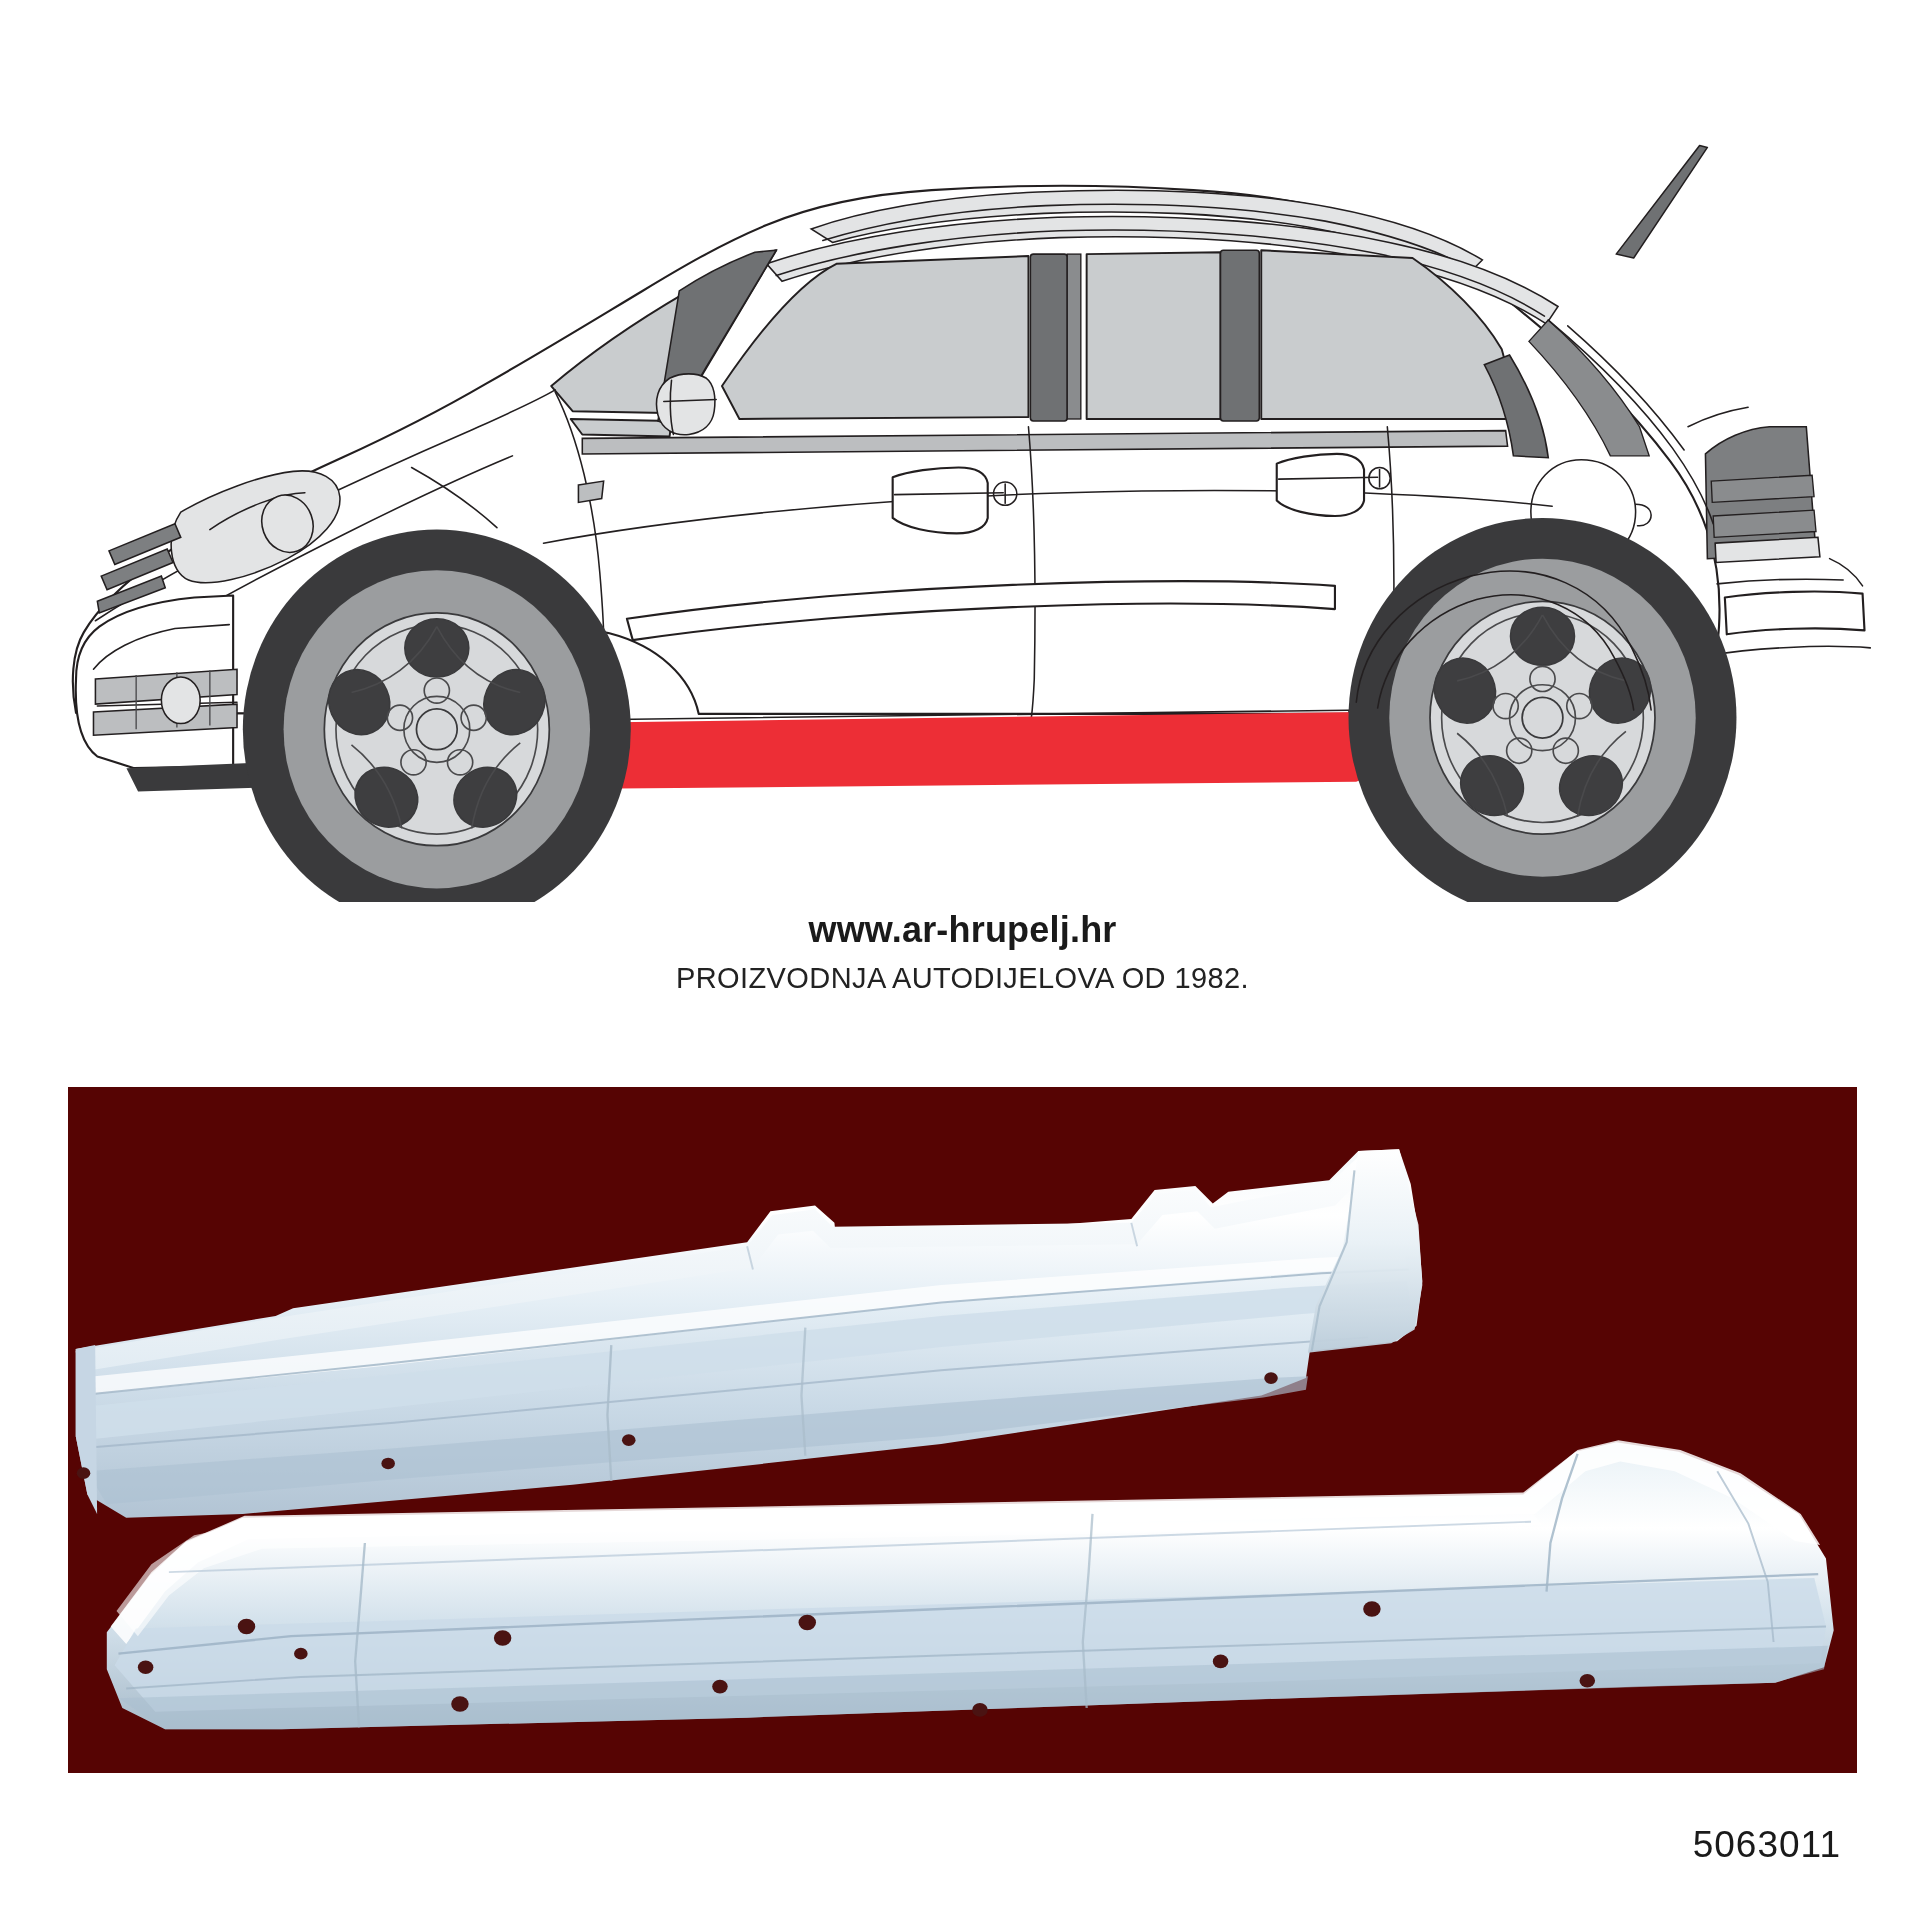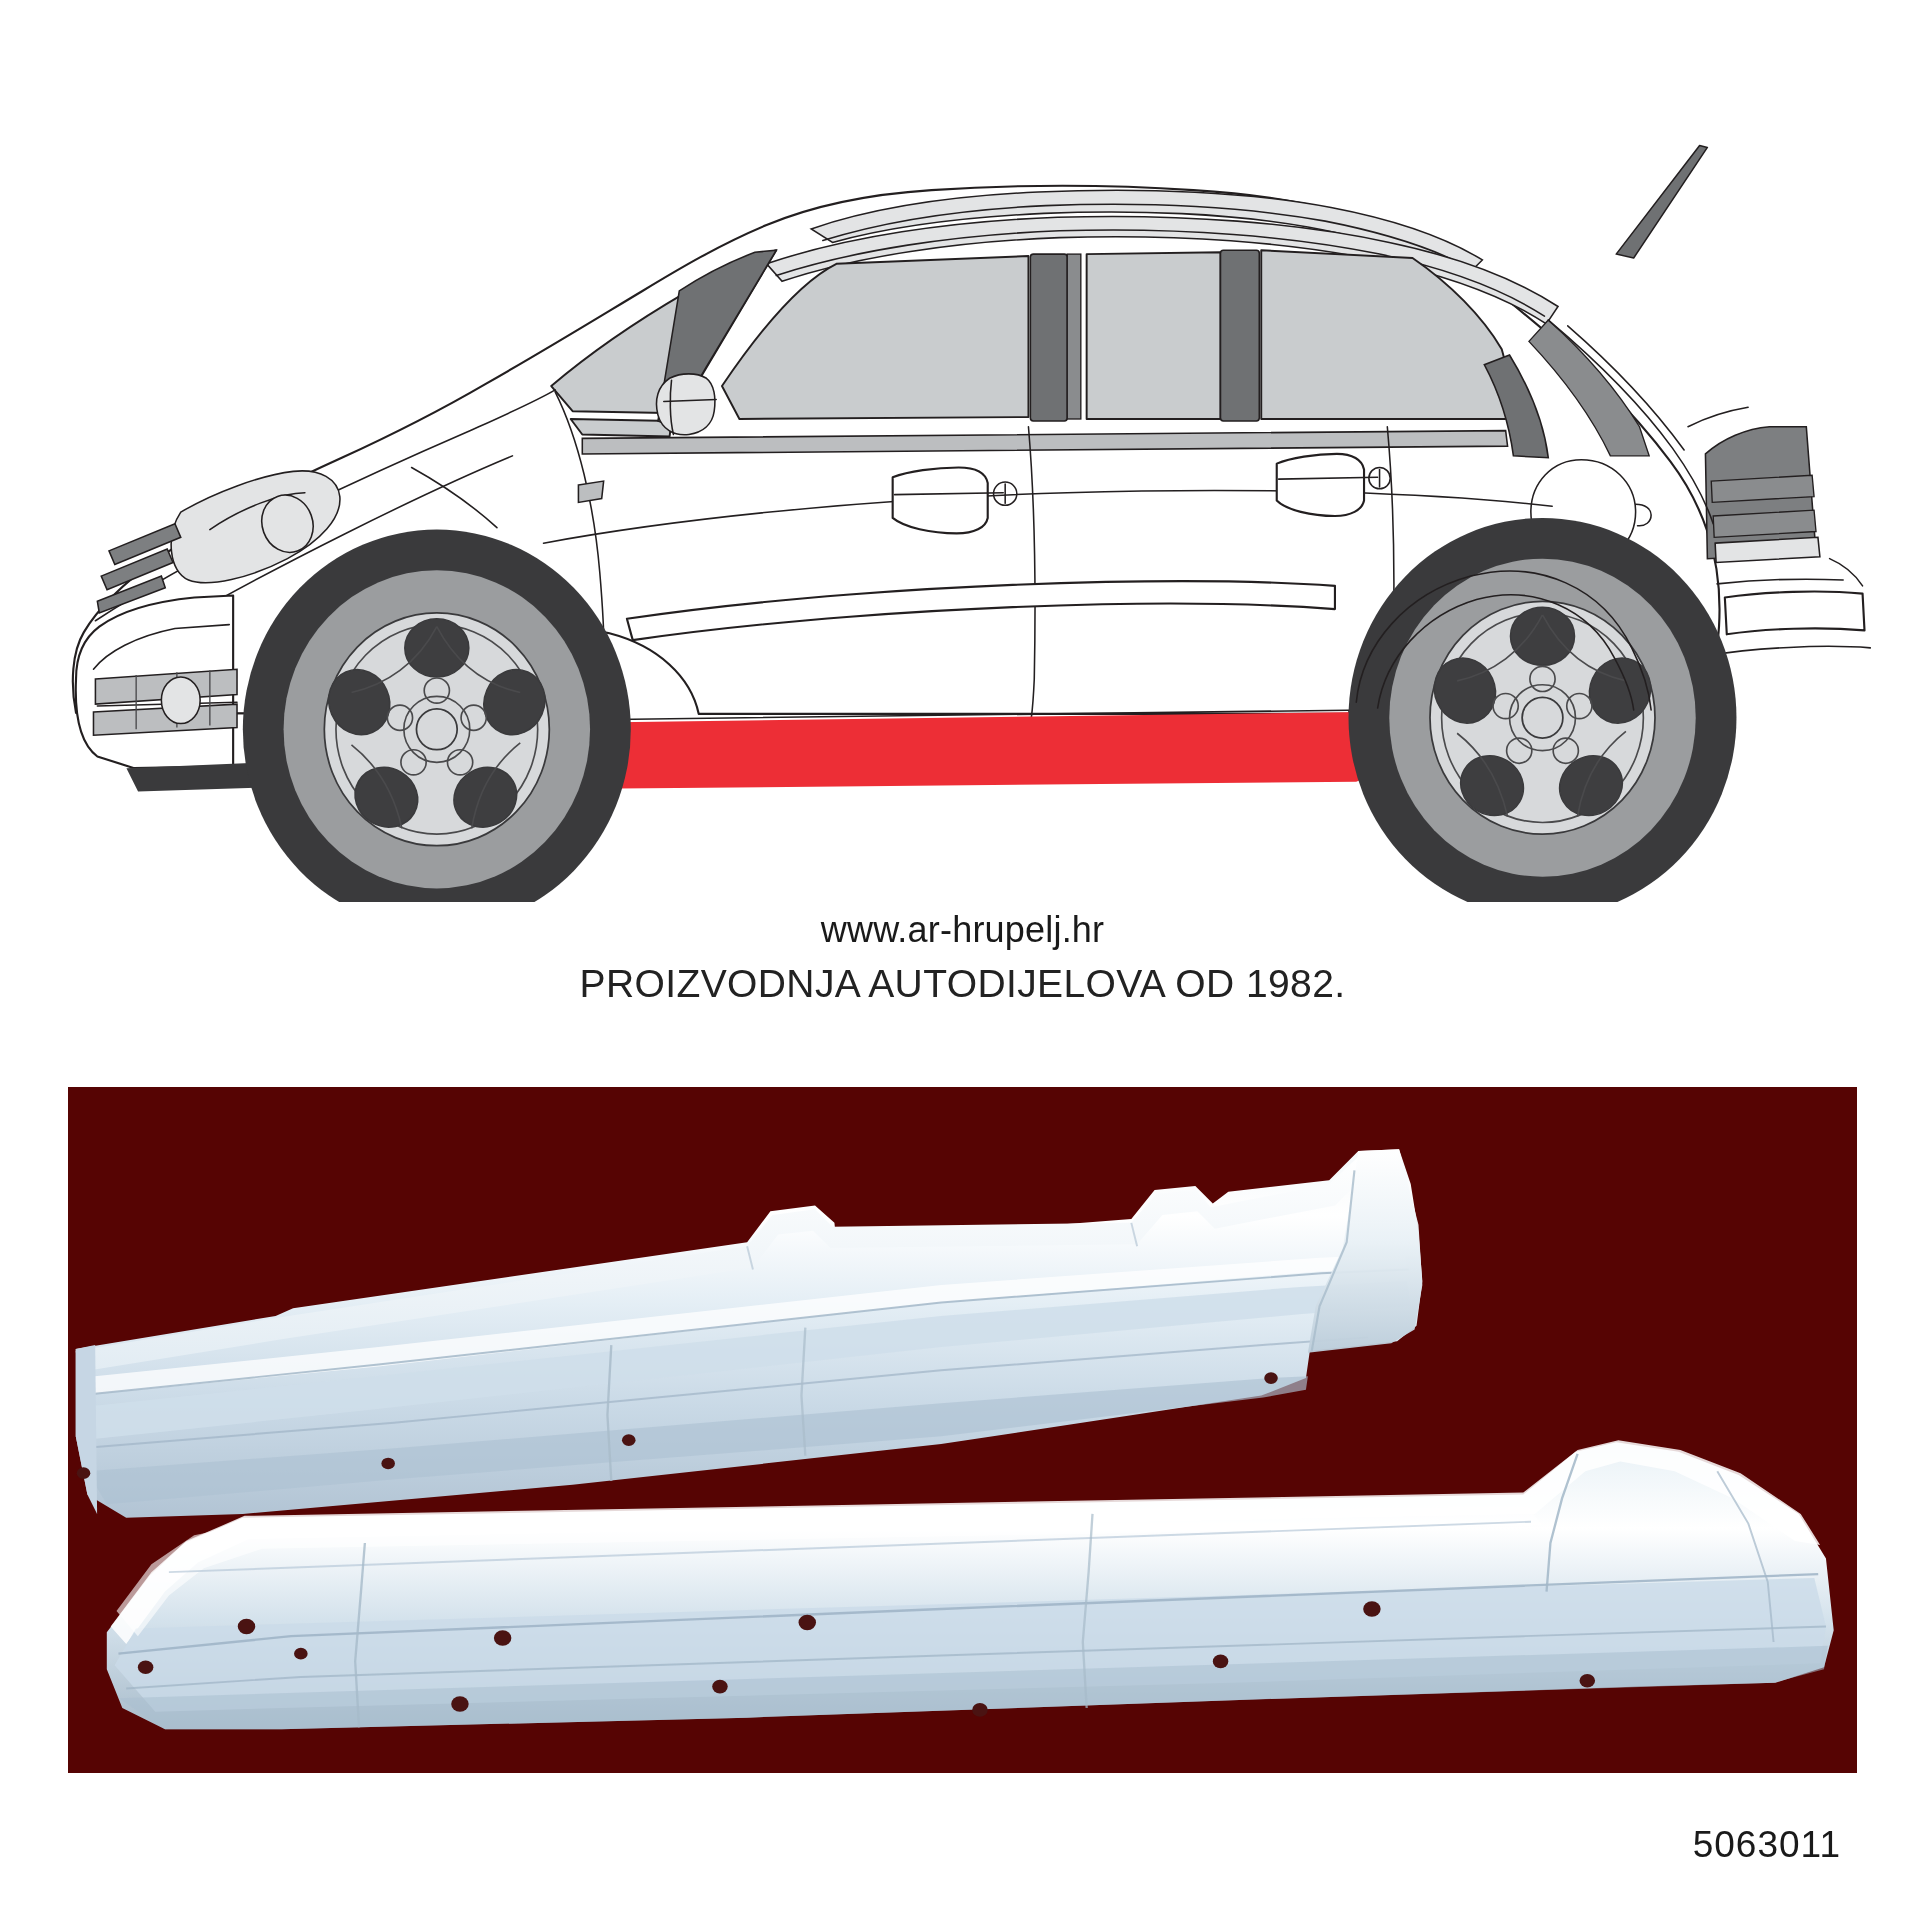--- a/index.html
+++ b/index.html
@@ -6,22 +6,22 @@
   body{width:1925px;height:1925px;font-family:"Liberation Sans",sans-serif;overflow:hidden;position:relative;}
 
   #page{position:absolute;left:0;top:0;width:1925px;height:1925px;background:#fff;}
 
   
   #illustration{position:absolute;left:0;top:0;width:1925px;height:902px;}
   #illustration svg{display:block;width:100%;height:100%;}
 
   
   #caption{position:absolute;left:0;top:908px;width:1925px;text-align:center;}
-  #caption .site{font-size:36px;font-weight:normal;color:#1a1a1a;letter-spacing:0.2px;line-height:1.2;}
-  #caption .tagline{font-size:39px;font-weight:normal;color:#222;letter-spacing:0.4px;line-height:1.25;margin-top:8.7px;}
+  #caption .site{font-size:36px;font-weight:bold;color:#1a1a1a;letter-spacing:0.2px;line-height:1.2;}
+  #caption .tagline{font-size:29px;font-weight:normal;color:#222;letter-spacing:0.4px;line-height:1.25;margin-top:8.7px;}
 
   
   #photo{position:absolute;left:68px;top:1087px;width:1789px;height:686px;background:#560403;overflow:hidden;}
   #photo svg{display:block;width:100%;height:100%;}
 
   
   #partno{position:absolute;right:84px;top:1824px;font-size:37px;color:#1a1a1a;letter-spacing:1px;}
 </style>
 </head>
 <body>

